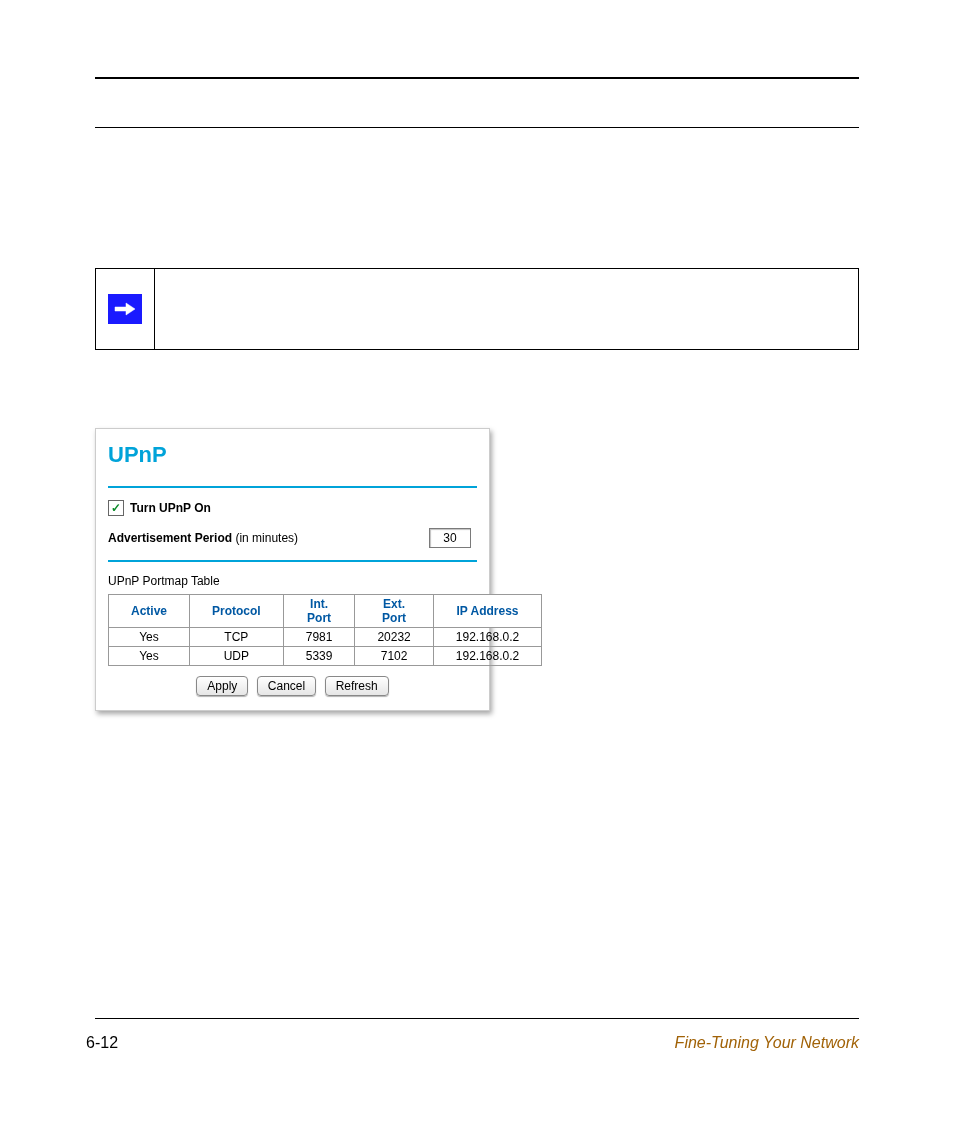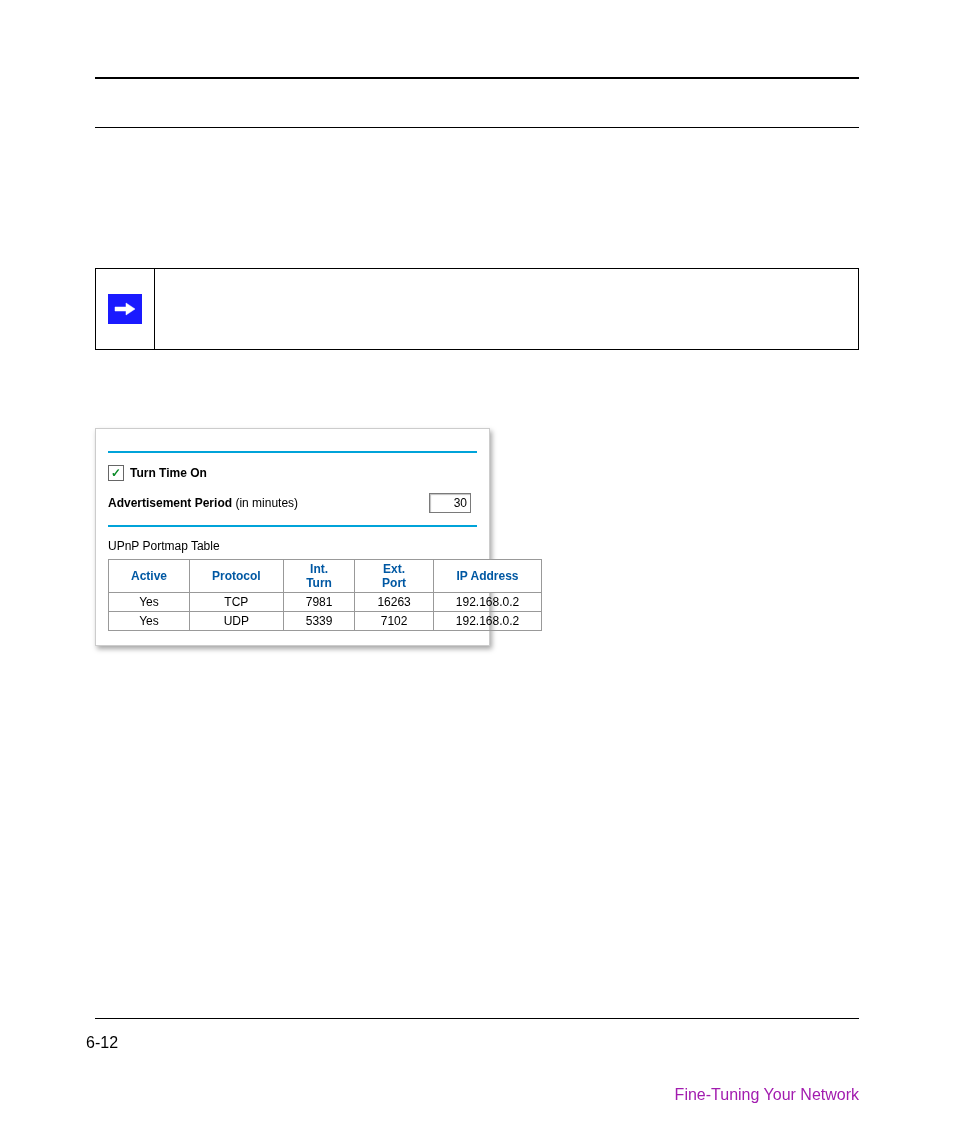--- a/index.html
+++ b/index.html
@@ -156,21 +156,21 @@
     margin: 10px 0;
   }
   .field-label { white-space: nowrap; }
   .field-label .bold { font-weight: bold; text-align: right; }
   .field-input {
     width: 34px;
     height: 18px;
     border: 1px solid #7a7a7a;
     box-shadow: inset 1px 1px 1px rgba(0,0,0,0.25);
     font-size: 12px;
-    text-align: right;
+    text-align: center;
     padding: 0 3px;
     margin-right: 6px;
   }
   .portmap-title {
     font-size: 12px;
     font-weight: normal;
     margin: 4px 0 6px 0;
   }
   .portmap-table {
     width: 100%;
@@ -239,23 +239,24 @@
   .footer-left {
     position: absolute;
     left: 86px;
     top: 1034px;
     font-size: 16px;
     color: #000;
   }
   .footer-right {
     position: absolute;
     right: 95px;
-    top: 1086px;
+    top: 1034px;
     font-size: 16px;
-    color: #a21caf;
+    color: #a16207;
+    font-style: italic;
   }
   .footer-version {
     position: absolute;
     left: 95px;
     right: 95px;
     top: 1063px;
     text-align: center;
     font-size: 11px;
     font-style: italic;
     color: #fff;
@@ -282,67 +283,73 @@
     </div>
     <div class="note-text-cell">
       <span class="note-label">Note:</span>
       <span>If you use applications such as multiplayer gaming, peer-to-peer connections, real-time communications such as instant messaging, or remote assistance (a feature in Windows XP), you should enable UPnP.</span>
     </div>
   </div>
 
   <div class="step-text">To turn on Universal Plug and Play:</div>
 
   <div class="upnp-panel">
+    <div class="upnp-title">UPnP</div>
     <div class="cyan-sep"></div>
 
     <div class="chk-row">
       <span class="chk-box">✓</span>
-      <span>Turn Time On</span>
+      <span>Turn UPnP On</span>
     </div>
 
     <div class="field-row">
       <span class="field-label">
         <span class="bold">Advertisement Period</span>
         <span>(in minutes)</span>
       </span>
       <input class="field-input" value="30" style="">
     </div>
 
 
     <div class="cyan-sep"></div>
 
     <div class="portmap-title">UPnP Portmap Table</div>
     <table class="portmap-table">
       <thead>
         <tr>
           <th>Active</th>
           <th>Protocol</th>
-          <th>Int. Turn</th>
+          <th>Int. Port</th>
           <th>Ext. Port</th>
           <th>IP Address</th>
         </tr>
       </thead>
       <tbody>
         <tr>
           <td>Yes</td>
           <td>TCP</td>
           <td>7981</td>
-          <td>16263</td>
+          <td>20232</td>
           <td>192.168.0.2</td>
         </tr>
         <tr>
           <td>Yes</td>
           <td>UDP</td>
           <td>5339</td>
           <td>7102</td>
           <td>192.168.0.2</td>
         </tr>
       </tbody>
     </table>
 
+    <div class="btn-row">
+      <span class="btn">Apply</span>
+      <span class="btn">Cancel</span>
+      <span class="btn">Refresh</span>
+    </div>
   </div>
 
   <div class="figure-caption">Figure 6-7</div>
 
   <div class="step2">2. The available settings and information in this screen are:</div>
   <div class="step2b">
     <span class="item-bold">Turn UPnP On.</span><span> UPnP can be enabled or disabled for automatic device configuration. The default setting for UPnP is disabled. If this check box is not selected, the router does not allow any device to automatically control the resources, such as port forwarding (mapping), of the router.</span>
   </div>
 
   <div class="hr3"></div>

